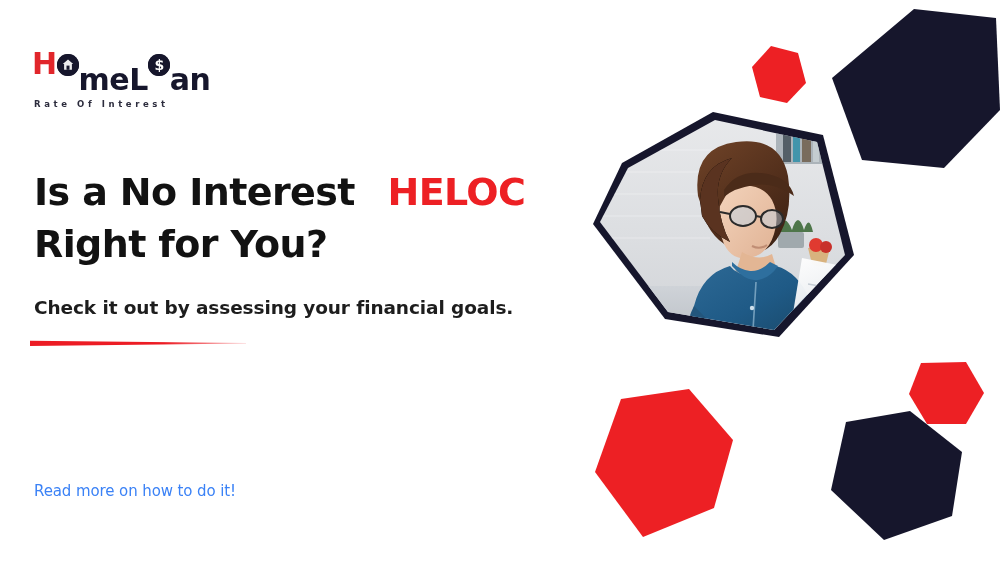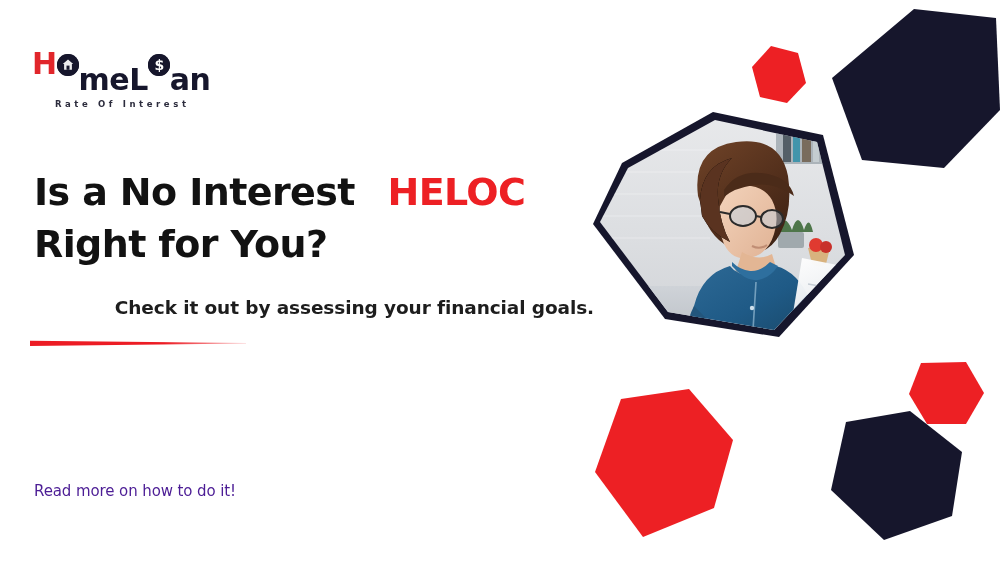--- a/index.html
+++ b/index.html
@@ -48,21 +48,20 @@
 
   .logo-tag {
     font-family:"DejaVu Sans", sans-serif;
     font-size:8.5px;
     font-weight:bold;
     color:#2c2c3d;
     letter-spacing:3.6px;
     margin-top:4px;
     margin-left:2px;
     white-space:nowrap;
-    text-align:center;
   }
 
   
   .headline {
     position:absolute;
     left:34px; top:166px;
     width:540px;
     font-family:"DejaVu Sans", sans-serif;
     font-size:38px;
     font-weight:bold;
@@ -75,37 +74,36 @@
   .subhead {
     position:absolute;
     left:34px; top:297px;
     width:560px;
     font-family:"DejaVu Sans", sans-serif;
     font-size:18.5px;
     font-weight:bold;
     color:#1d1d1d;
     letter-spacing:-0.1px;
     white-space:nowrap;
-    text-align:right;
   }
 
   .divider {
     position:absolute;
     left:30px; top:340px;
     width:216px; height:7px;
   }
   .divider svg { display:block; }
 
   .readmore {
     position:absolute;
     left:34px; top:482px;
     font-family:"DejaVu Sans", sans-serif;
     font-size:15px;
     font-weight:normal;
-    color:#4c1d95;
+    color:#3b82f6;
     letter-spacing:-0.1px;
     white-space:nowrap;
   }
 
   
   .art {
     position:absolute;
     right:0; top:0;
     width:420px; height:563px;
   }

